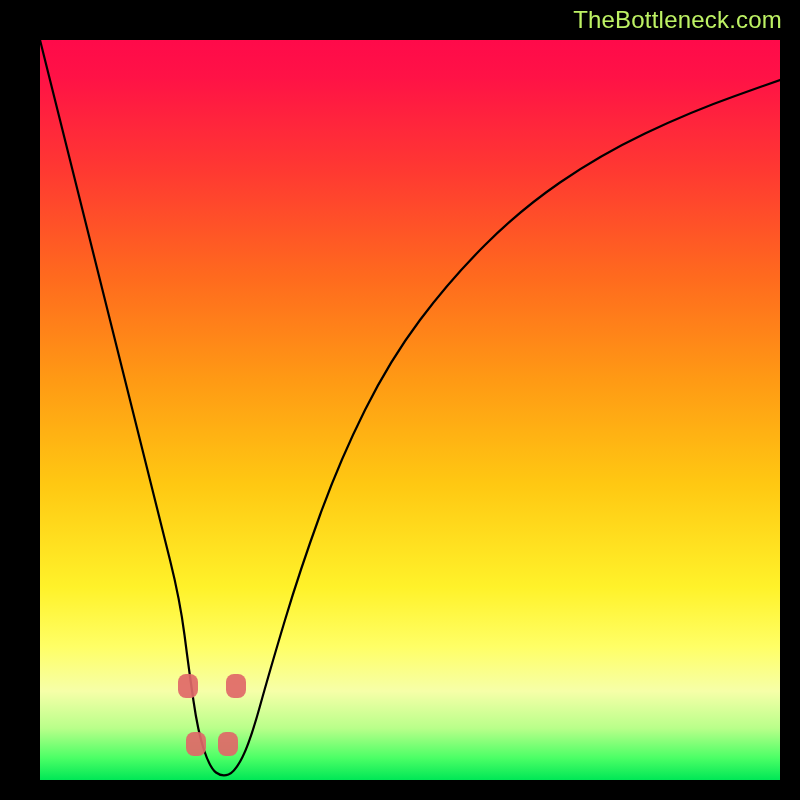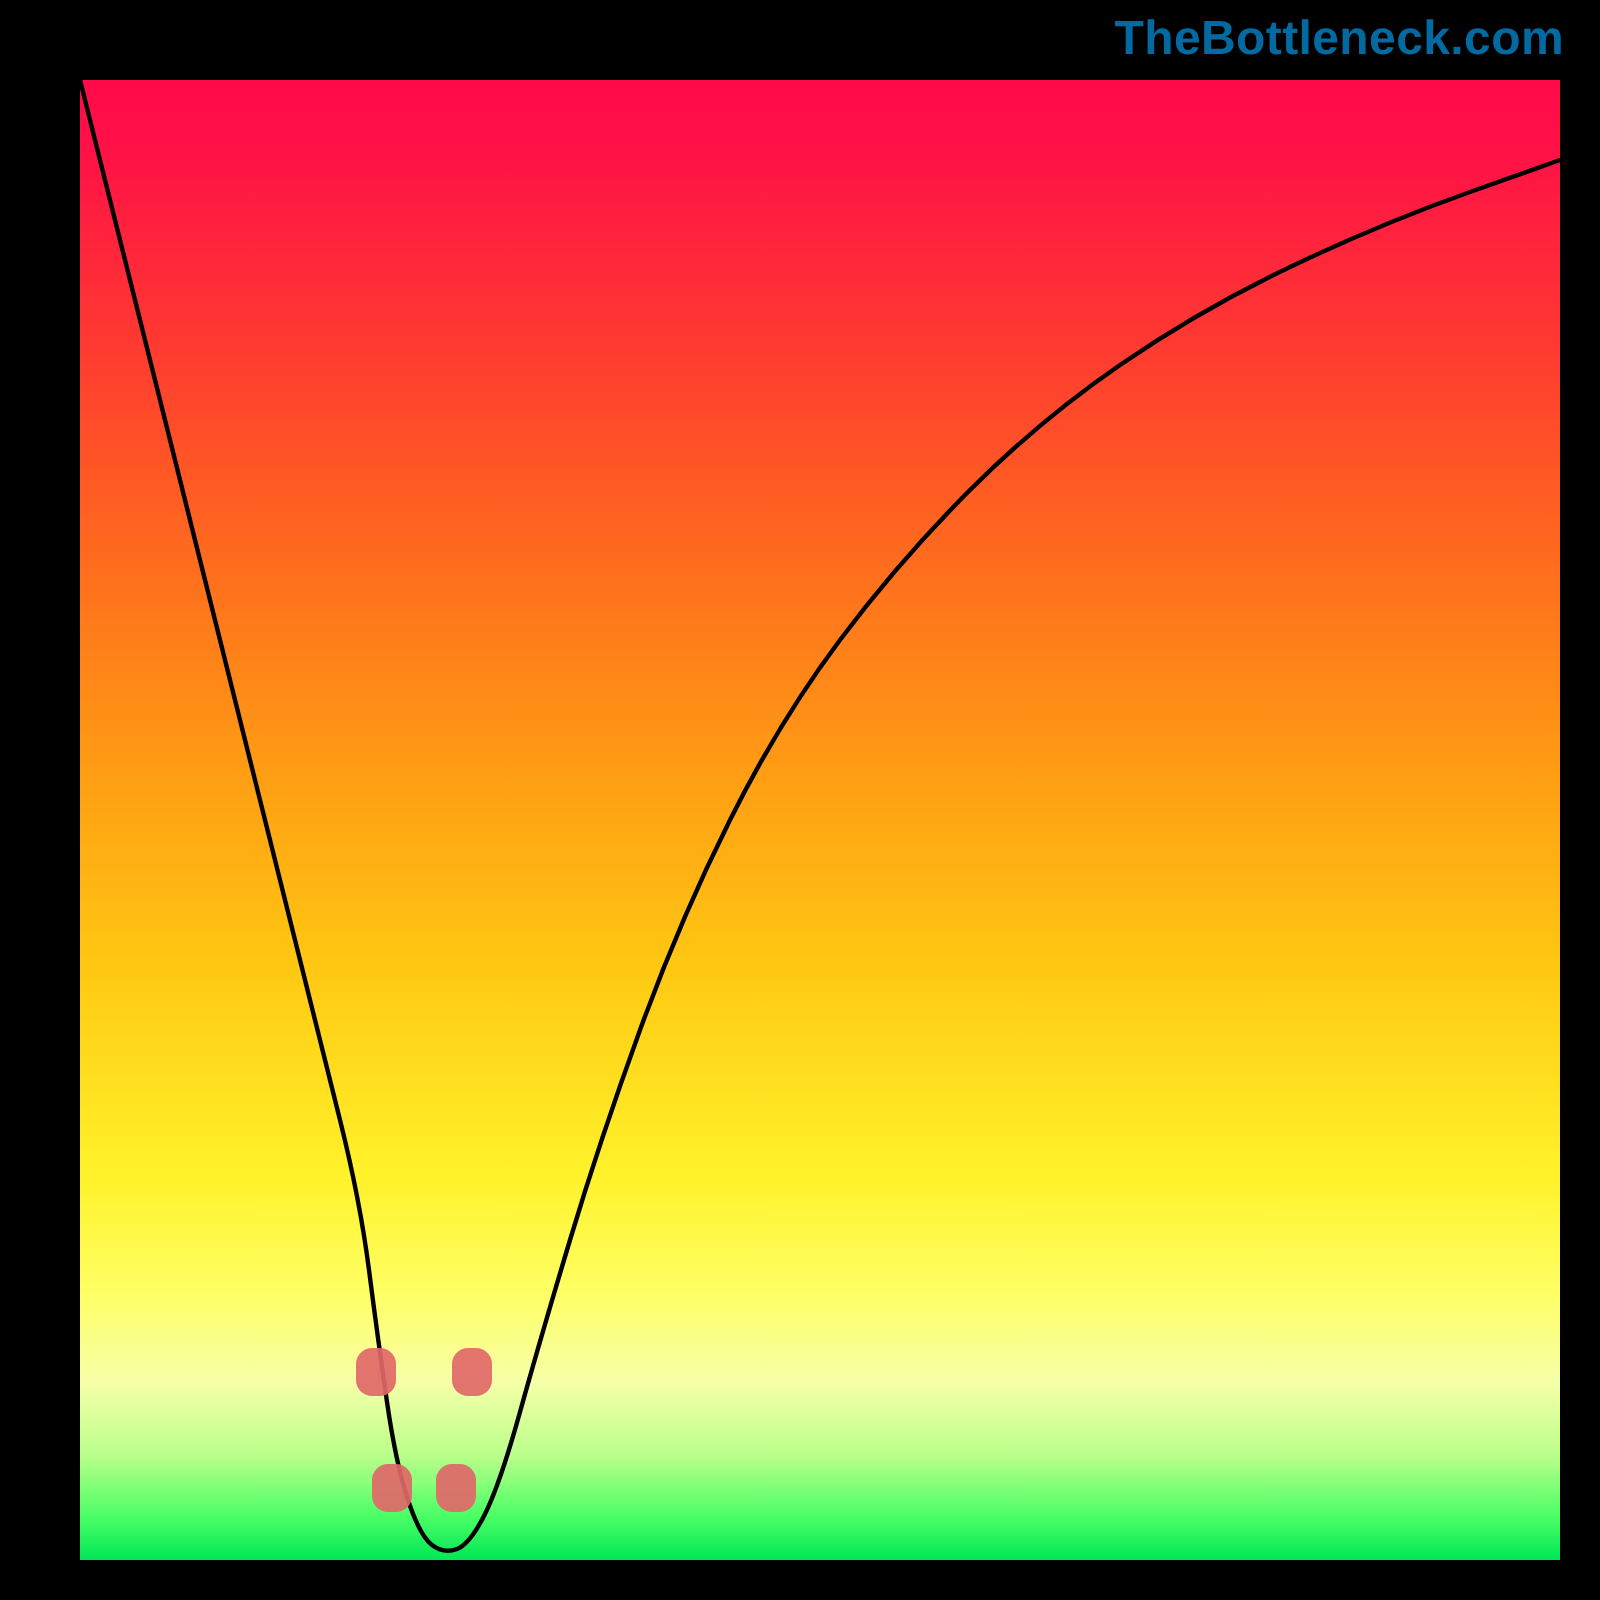--- a/index.html
+++ b/index.html
@@ -1,17 +1,17 @@
 <!DOCTYPE html>
 <html><head>
 <meta charset="utf-8">
 <style>
   html,body{margin:0;padding:0;width:800px;height:800px;background:#000;overflow:hidden;font-family:Arial,Helvetica,sans-serif}
   .stage{position:relative;width:800px;height:800px;background:#000}
-  .watermark{position:absolute;top:6px;right:18px;color:#0369a1;font-size:24px;font-weight:700;letter-spacing:.2px}
+  .watermark{position:absolute;top:6px;right:18px;color:#bef264;font-size:24px;font-weight:400;letter-spacing:.2px}
   .plot{position:absolute;left:40px;top:40px;width:740px;height:740px;overflow:hidden}
   .gradient{position:absolute;inset:0;background:linear-gradient(to bottom,
      #ff0a4a 0%,
      #ff1246 5%,
      #ff3a31 18%,
      #ff6a1e 32%,
      #ff9a14 46%,
      #ffc812 60%,
      #fff22a 74%,
      #ffff66 82%,

